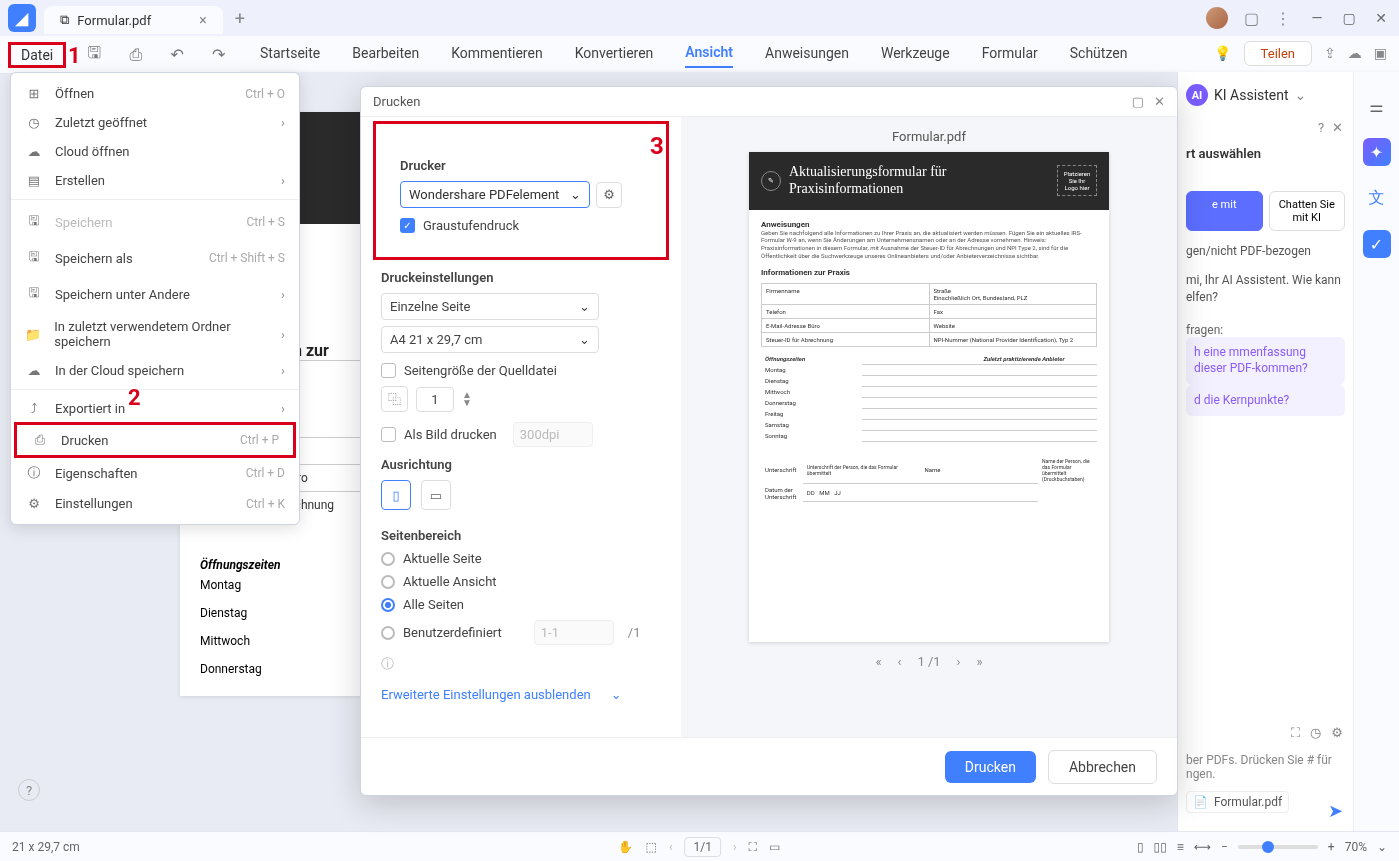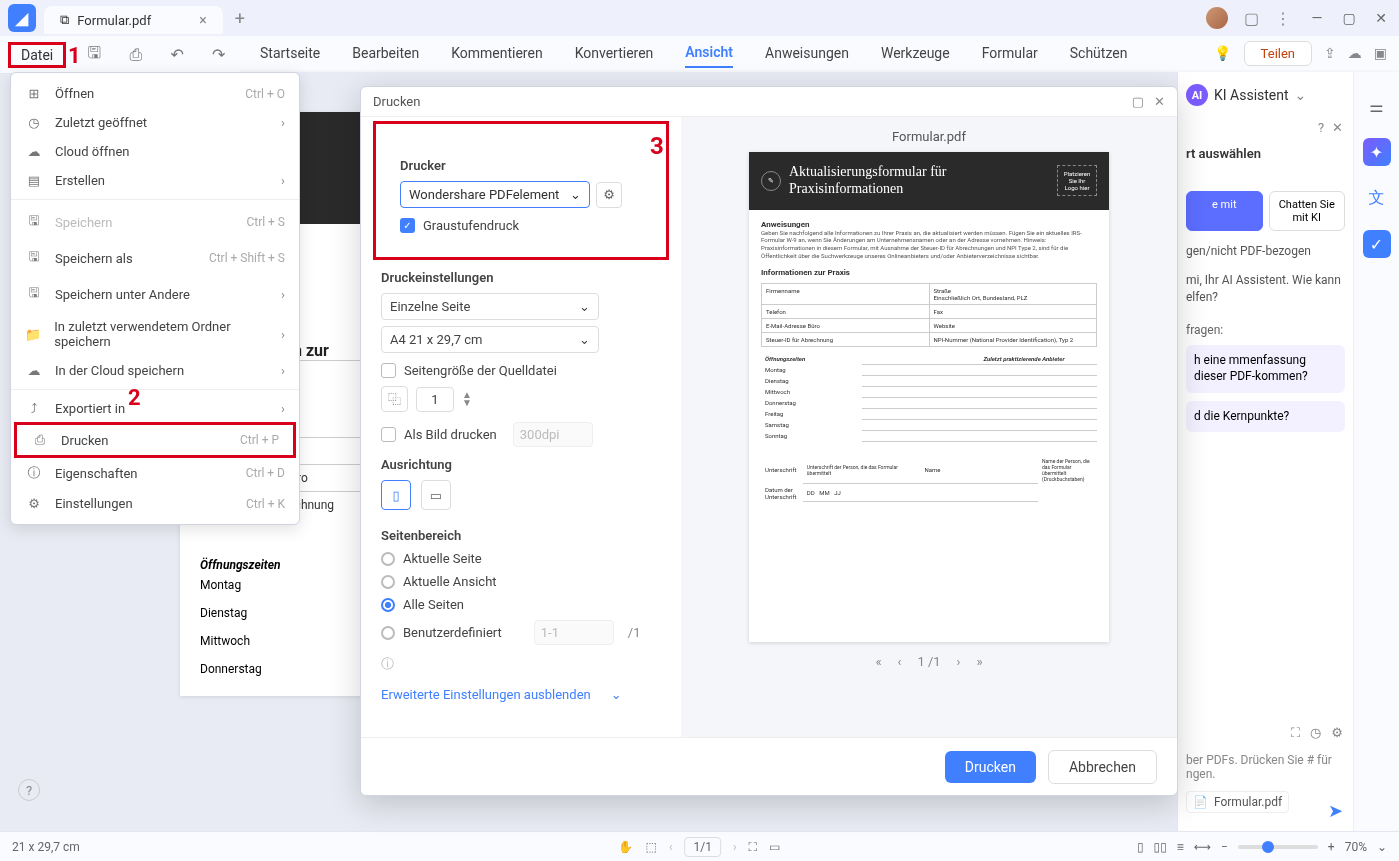--- a/index.html
+++ b/index.html
@@ -94,21 +94,21 @@
 
 .ai-sidebar { position: absolute; top: 72px; right: 46px; width: 176px; bottom: 30px; background: #fff; border-left: 1px solid #e5e7f0; padding: 12px 8px; font-size: 13px; z-index: 50; }
 .ai-header { display: flex; align-items: center; gap: 6px; font-size: 14px; color: #333; margin-bottom: 8px; }
 .ai-badge { width: 22px; height: 22px; background: #7b5cff; border-radius: 50%; color: #fff; display: flex; align-items: center; justify-content: center; font-size: 11px; font-weight: bold; }
 .ai-close-row { position: absolute; top: 48px; right: 10px; display: flex; gap: 8px; color: #888; }
 .ai-mode-btns { display: flex; gap: 6px; margin-top: 30px; }
 .ai-mode-btn { flex: 1; border: 1px solid #ddd; border-radius: 6px; padding: 6px 4px; font-size: 11px; text-align: center; }
 .ai-mode-btn.active { background: #5b6eff; color: #fff; border-color: #5b6eff; }
 .ai-text { font-size: 12px; color: #555; margin-top: 12px; line-height: 1.4; }
 .ai-suggest-title { font-size: 12px; color: #666; margin-top: 18px; }
-.ai-suggest { background: #f3f1ff; color: #000000; border-radius: 6px; padding: 8px; font-size: 12px; margin-top: 8px; line-height: 1.3; }
+.ai-suggest { background: #f3f1ff; color: #8b5cf6; border-radius: 6px; padding: 8px; font-size: 12px; line-height: 1.3; }
 .ai-footer { position: absolute; bottom: 50px; left: 8px; right: 8px; font-size: 12px; color: #888; }
 .ai-icons-row { position: absolute; bottom: 90px; right: 10px; display: flex; gap: 10px; color: #888; }
 .ai-send { position: absolute; bottom: 10px; right: 10px; color: #4080ff; font-size: 18px; }
 .ai-filechip { position: absolute; bottom: 18px; left: 8px; display: flex; align-items: center; gap: 6px; font-size: 12px; color: #555; border: 1px solid #eee; border-radius: 4px; padding: 3px 6px; }
 
 
 .right-rail { position: absolute; top: 72px; right: 0; width: 46px; bottom: 30px; background: #fafbff; border-left: 1px solid #eee; display: flex; flex-direction: column; align-items: center; gap: 18px; padding-top: 20px; z-index: 40; }
 .rail-icon { width: 28px; height: 28px; border-radius: 6px; display: flex; align-items: center; justify-content: center; color: #666; }
 .rail-icon.ai-rail { background: linear-gradient(135deg,#7b5cff,#4080ff); color: #fff; }
 .rail-icon.blue { color: #4080ff; }

